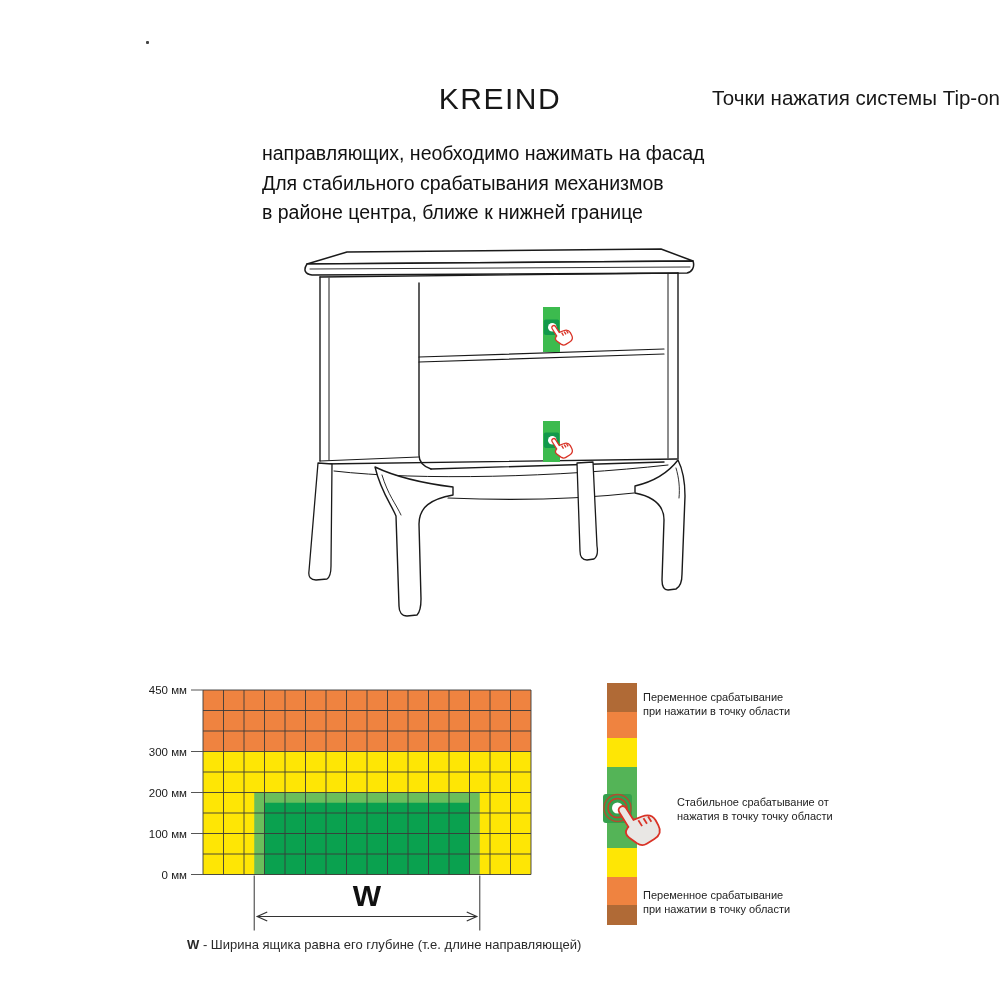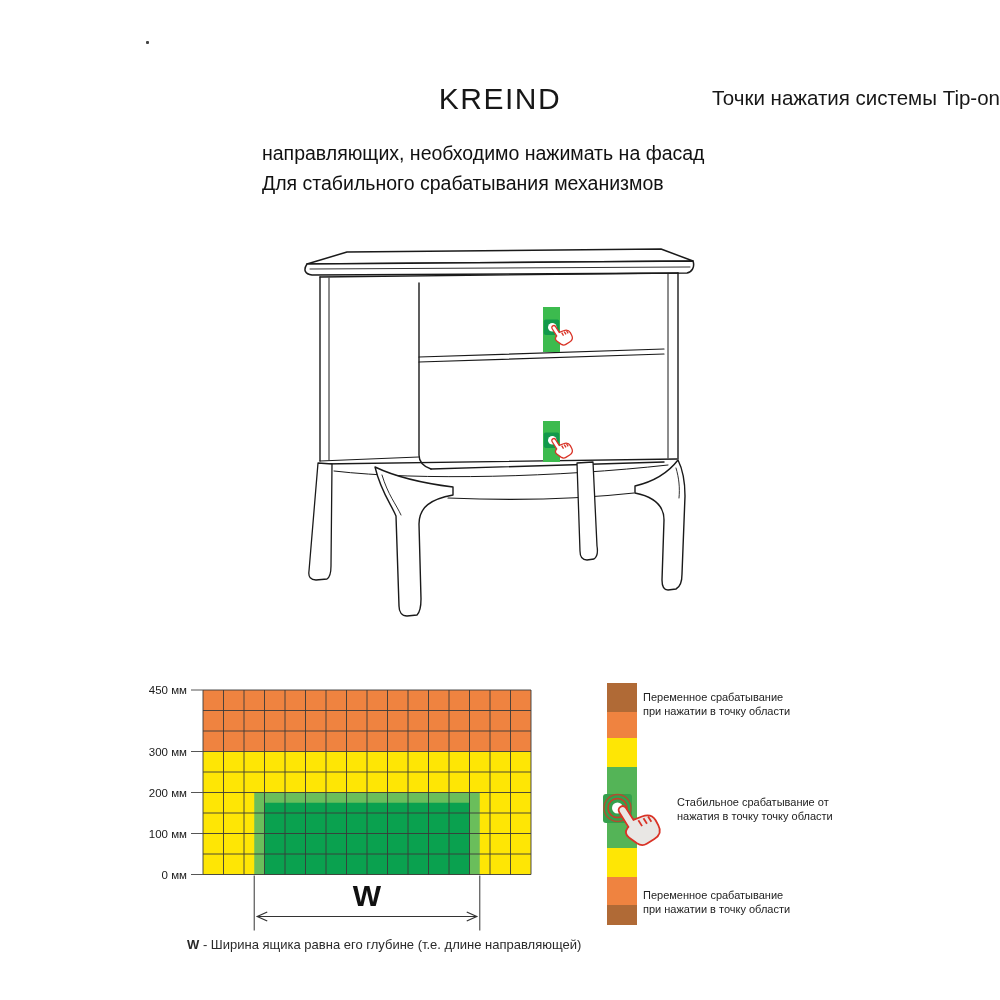--- a/index.html
+++ b/index.html
@@ -31,20 +31,21 @@
 <body>
 
 <div id="artifact-dot" class="abs"></div>
 
 <div id="page-title" class="abs">KREIND</div>
 <div id="page-subtitle" class="abs">Точки нажатия системы Tip-on</div>
 
 <div id="intro" class="abs">
   <div>направляющих, необходимо нажимать на фасад</div>
   <div>Для стабильного срабатывания механизмов</div>
+  <div>в районе центра, ближе к нижней границе</div>
 </div>
 
 <svg id="furniture-svg" class="abs" width="510" height="400" viewBox="235 235 510 400">
   <defs>
     <g id="hand-shape">
       <path d="M2.1,0 C3.4,0 4.1,0.9 4.1,2.1 L4.1,9 L8.6,9.8 C12,10.5 13.4,12.1 13.4,15
                L13.2,17.9 C13,21 11.2,22.6 7.9,22.6 L3.4,22.6 C1.5,22.6 0.2,21.6 -0.6,19.8
                L-2.4,15.4 C-3.2,13.4 -2.6,11.7 -0.7,10.9 L0.1,10.6 L0.1,2.1 C0.1,0.9 0.8,0 2.1,0 Z"></path>
       <path fill="none" d="M6.1,10.4 L6.1,13.9 M8.8,10.9 L8.8,14.2 M11.2,11.4 L11.2,14.5"></path>
     </g>

